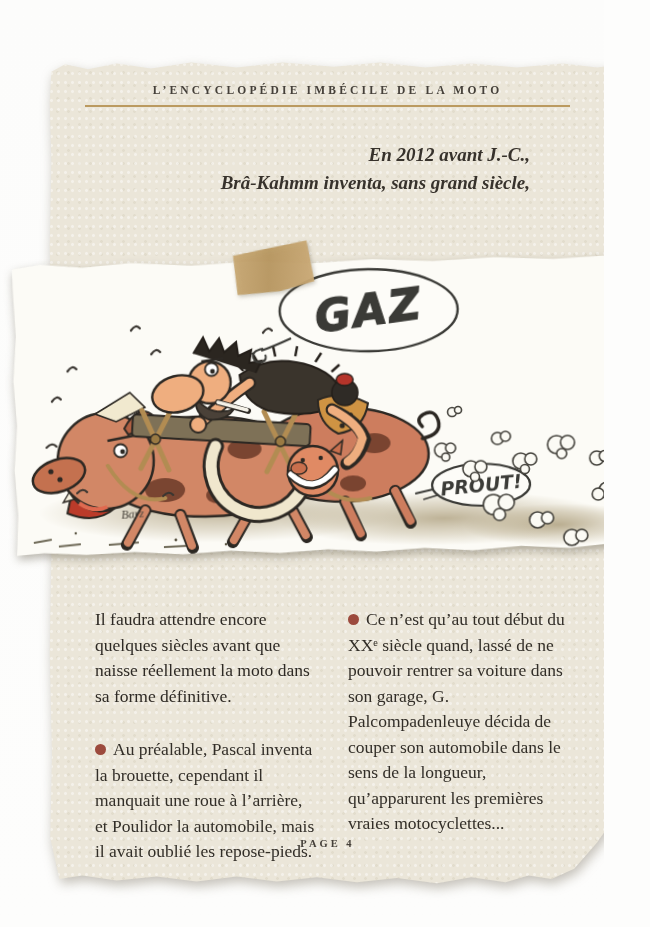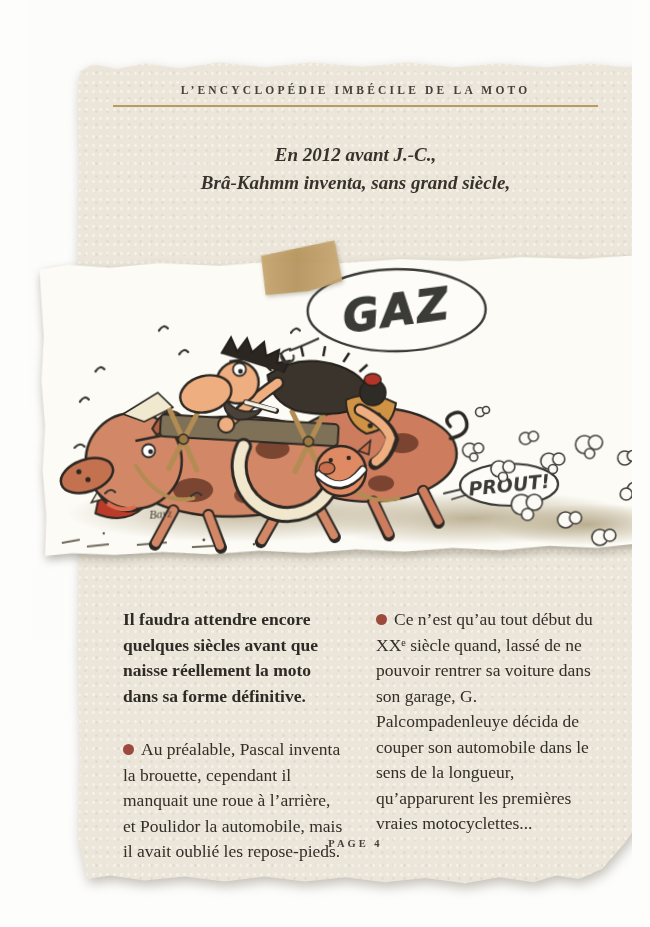--- a/index.html
+++ b/index.html
@@ -1,46 +1,46 @@
 <!DOCTYPE html>
 <html><head>
 <meta charset="utf-8">
 <style>
   html,body{margin:0;padding:0;}
   body{width:650px;height:927px;background:#fdfdfc;font-family:"Liberation Serif","DejaVu Serif",serif;overflow:hidden;}
-  #stage{position:relative;width:604px;height:927px;background:linear-gradient(180deg,#fcfcfb 0%,#fdfdfc 100%);overflow:hidden;margin-left:28px;}
+  #stage{position:relative;width:604px;height:927px;background:linear-gradient(180deg,#fcfcfb 0%,#fdfdfc 100%);overflow:hidden;}
 
   
   .paper-shadow{position:absolute;left:48px;top:60px;width:572px;height:846px;filter:drop-shadow(2px 5px 6px rgba(110,100,80,.40));z-index:1;}
   .paper{width:100%;height:100%;background:#ebe6d9;
     background-image:radial-gradient(rgba(255,255,255,.45) 1px,transparent 1.6px),radial-gradient(rgba(170,158,132,.14) 1px,transparent 1.6px);
     background-size:7px 9px,11px 13px;background-position:0 0,4px 6px;
     clip-path:polygon(0.6% 1.4%,3% 0.5%,7% 1.1%,12% 0.4%,18% 1%,25% 0.3%,33% 0.9%,41% 0.3%,50% 0.8%,58% 0.3%,66% 0.9%,74% 0.4%,82% 0.9%,90% 0.4%,96% 0.9%,99.3% 0.6%,99.6% 6%,99.4% 15%,99.7% 25%,99.4% 35%,99.7% 45%,99.4% 55%,99.7% 65%,99.5% 75%,99.7% 85%,99.6% 89%,96% 92.5%,92% 95.6%,88% 96.8%,84% 96.4%,80% 97.2%,74% 96.6%,68% 97.3%,61% 96.7%,54% 97.2%,47% 96.6%,40% 97.1%,33% 96.5%,26% 97.1%,19% 96.5%,12% 97%,6% 96.4%,2% 96.8%,0.4% 92%,0.7% 82%,0.3% 70%,0.6% 58%,0.3% 46%,0.6% 34%,0.3% 22%,0.6% 12%,0.3% 5%);}
 
   
   .header-title{position:absolute;left:85px;top:84px;width:485px;text-align:center;font-size:11.5px;font-weight:600;letter-spacing:3.2px;color:#45403a;z-index:2;}
   .header-rule{position:absolute;left:85px;top:105px;width:485px;height:1.6px;background:#bb9a60;z-index:2;}
   .footer-page{position:absolute;left:85px;top:838px;width:485px;text-align:center;font-size:10.5px;font-weight:600;letter-spacing:3px;color:#45403a;z-index:2;}
 
   
-  .intro{position:absolute;left:125px;top:141px;width:405px;text-align:center;font-style:italic;font-weight:600;font-size:19px;line-height:27.5px;color:#37322c;z-index:2;}
+  .intro{position:absolute;left:125px;top:141px;width:405px;text-align:right;font-style:italic;font-weight:600;font-size:19px;line-height:27.5px;color:#37322c;z-index:2;}
 
   
   .panel-shadow{position:absolute;left:12px;top:258px;width:604px;height:298px;transform:rotate(-0.8deg);filter:drop-shadow(1px 4px 5px rgba(95,88,70,.45));z-index:4;}
   .panel{width:100%;height:100%;background:#fcfbf6;
     clip-path:polygon(0.3% 2.5%,5% 1%,12% 2.2%,20% 0.8%,30% 2%,40% 0.8%,50% 1.8%,60% 0.7%,70% 1.6%,80% 0.6%,90% 1.4%,99% 0.5%,99.6% 10%,99.2% 25%,99.7% 40%,99.3% 55%,99.7% 70%,99.3% 85%,99.6% 97%,92% 98.5%,84% 97.6%,76% 98.8%,68% 97.8%,60% 98.8%,52% 97.8%,44% 98.8%,36% 97.8%,28% 98.8%,20% 97.8%,12% 98.6%,5% 97.8%,0.5% 98.6%,0.8% 85%,0.3% 70%,0.8% 55%,0.3% 40%,0.8% 25%,0.4% 10%);}
   .tape-wrap{position:absolute;left:234px;top:246px;width:78px;height:46px;transform:rotate(-9deg);filter:drop-shadow(1px 2px 2px rgba(90,80,60,.35));z-index:5;}
   .tape{width:100%;height:100%;background:linear-gradient(100deg,#c9a973 0%,#b8975f 45%,#ccab76 100%);opacity:.93;
     clip-path:polygon(2% 8%,98% 0%,100% 90%,55% 100%,0% 94%);}
 
   
   .col{position:absolute;top:607px;font-size:17.5px;line-height:25.5px;color:#322e28;z-index:2;}
   .col-left{left:95px;width:221px;}
   .col-right{left:348px;width:233px;}
-  .lead{font-weight:700;color:#2e2a25;margin:0 0 28px 0;}
+  .lead{font-weight:400;color:#2e2a25;margin:0 0 28px 0;}
   .para{margin:0;}
   .bullet{display:inline-block;width:11px;height:11px;border-radius:50%;background:#9c4a3d;margin-right:7px;}
 
   .gaz-text{font-family:"DejaVu Sans","Liberation Sans",sans-serif;font-weight:bold;font-style:italic;}
   .sig-text{font-family:"Liberation Serif",serif;font-style:italic;}
 </style>
 </head>
 <body>
 
 <div id="stage">

